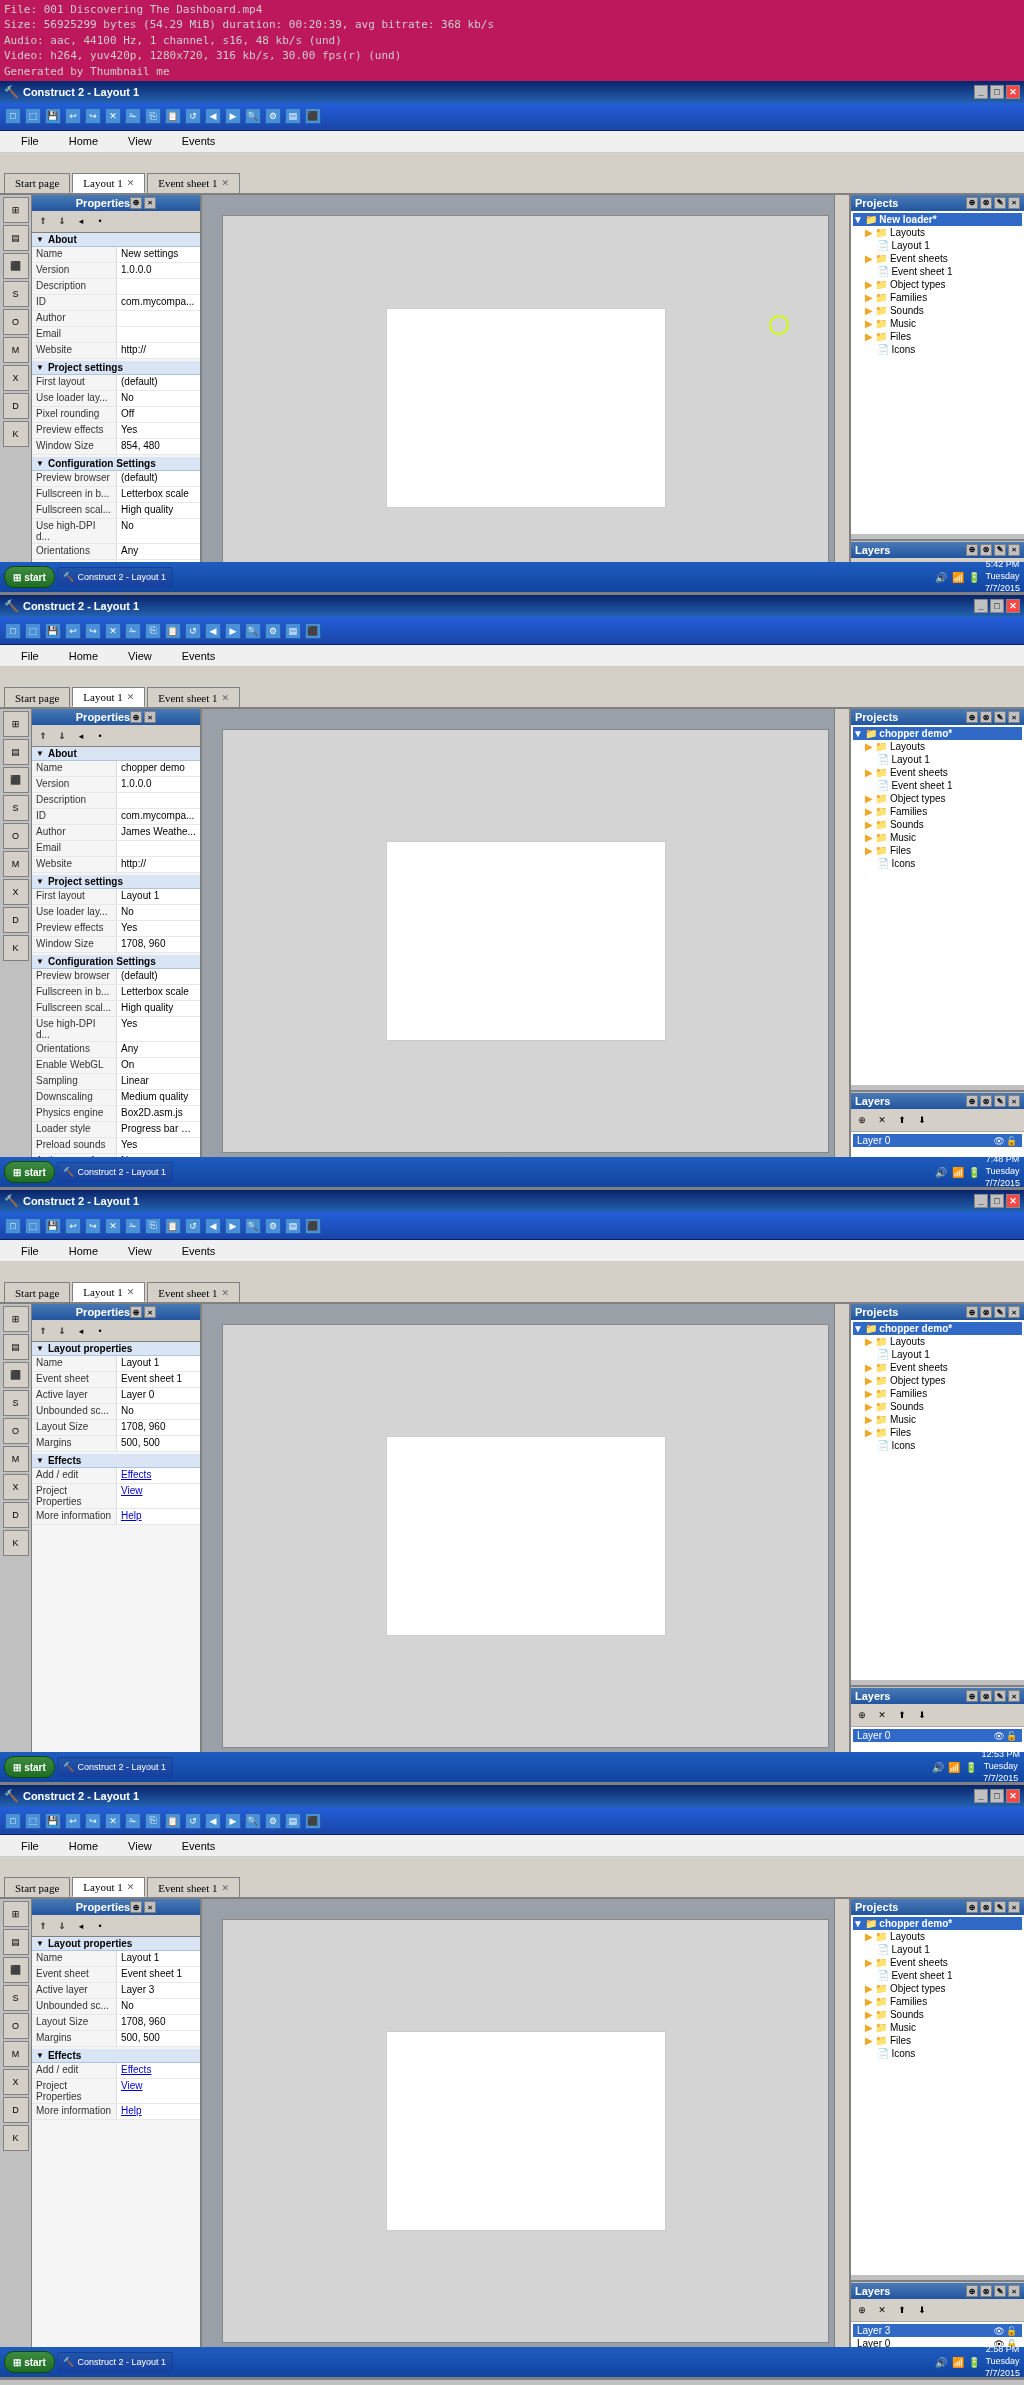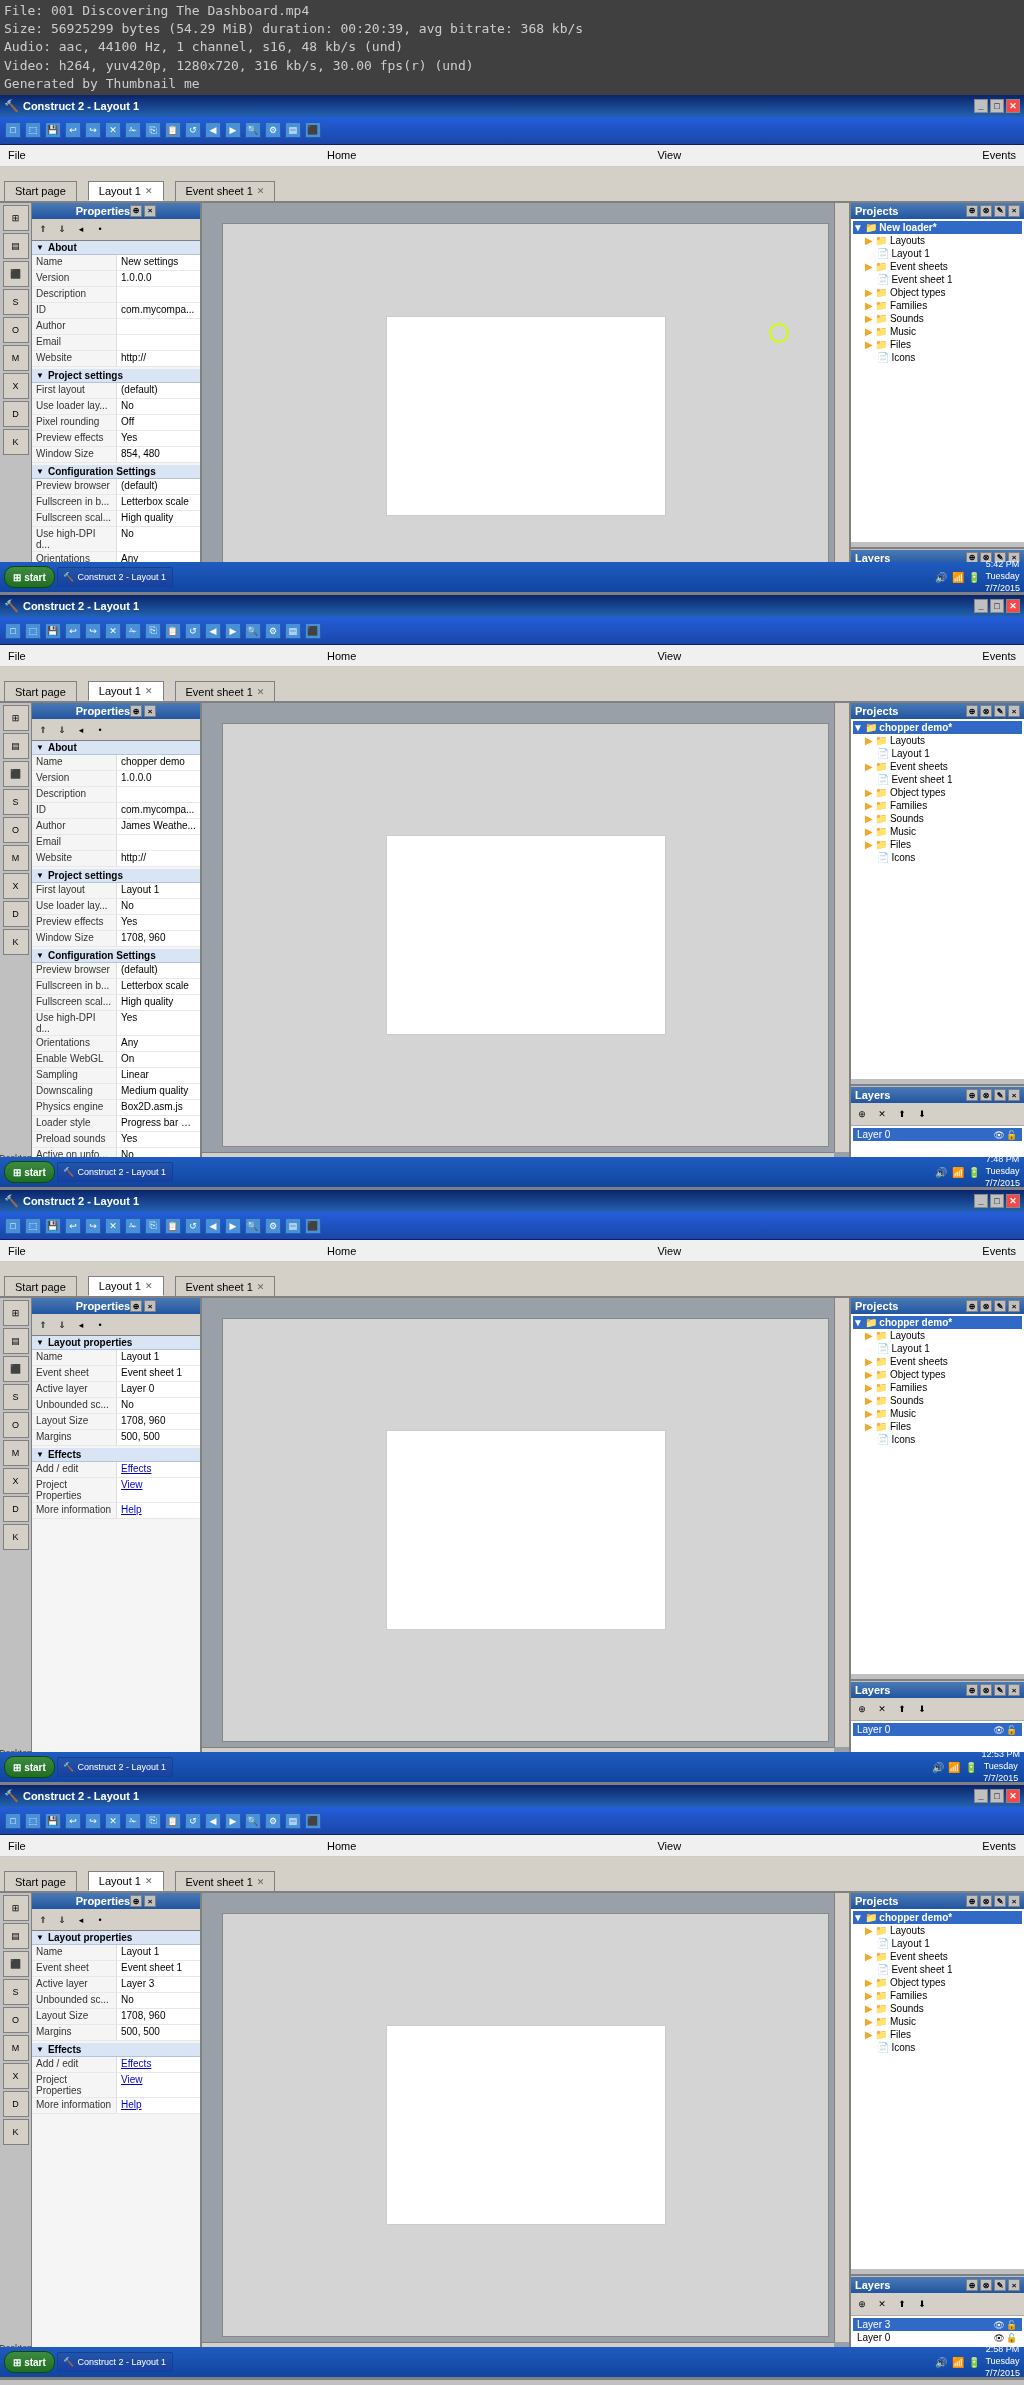--- a/index.html
+++ b/index.html
@@ -75,41 +75,41 @@
       color: white;
       cursor: pointer;
     }
 
     
     .menu-bar {
       background: #f0f0f0;
       height: 22px;
       display: flex;
       align-items: center;
-      padding: 0 0;
+      padding: 0 13px;
       border-bottom: 1px solid #ccc;
       gap: 14px;
-      justify-content: space-between;
     }
     .menu-item {
       padding: 2px 8px;
       font-size: 11px;
       cursor: pointer;
       color: #000;
     }
 
     
     .tab-bar {
       background: #d4d0c8;
-      height: 36px;
+      height: 42px;
       display: flex;
       align-items: flex-end;
       padding: 0 4px;
-      gap: 11px;
+      gap: 2px;
       border-bottom: 2px solid #808080;
+      font-family: Liberation Serif, serif;
     }
     .tab {
       background: #d4d0c8;
       border: 1px solid #808080;
       border-bottom: none;
       padding: 2px 10px;
       font-size: 11px;
       cursor: pointer;
       height: 20px;
       display: flex;
@@ -424,23 +424,23 @@
       cursor: pointer;
     }
 
     .section-divider {
       height: 2px;
       background: #808080;
       margin: 1px 0;
     }
 
     .file-info {
-      background: #404040;
+      background: #be185d;
       color: #ccc;
-      font-size: 13px;
+      font-size: 11px;
       padding: 2px 4px;
       font-family: monospace;
       line-height: 1.4;
     }
   </style>
 </head>
 <body>
 
 <div id="app">
     <div class="screen-section">

